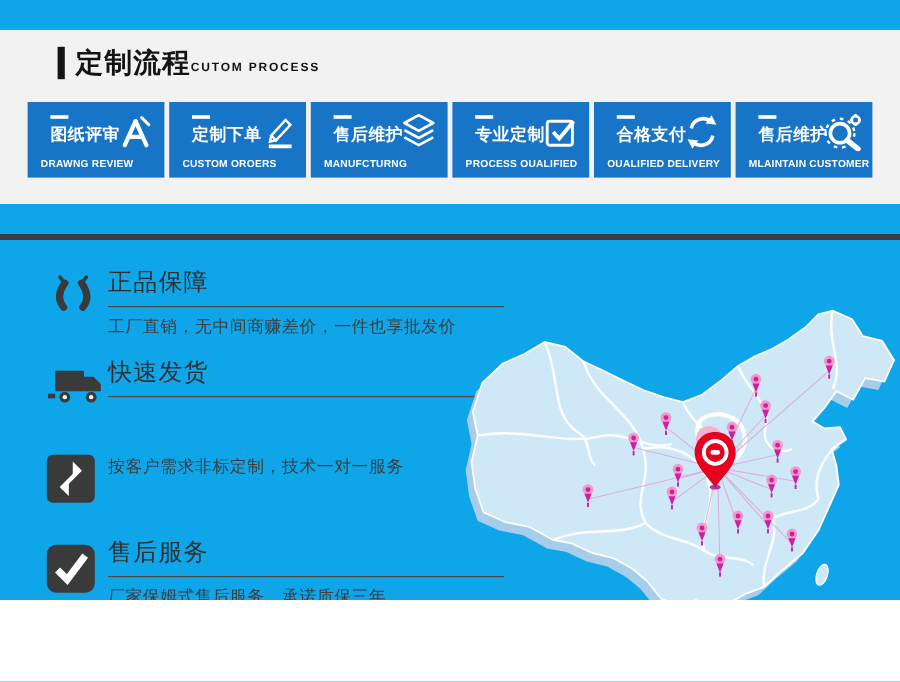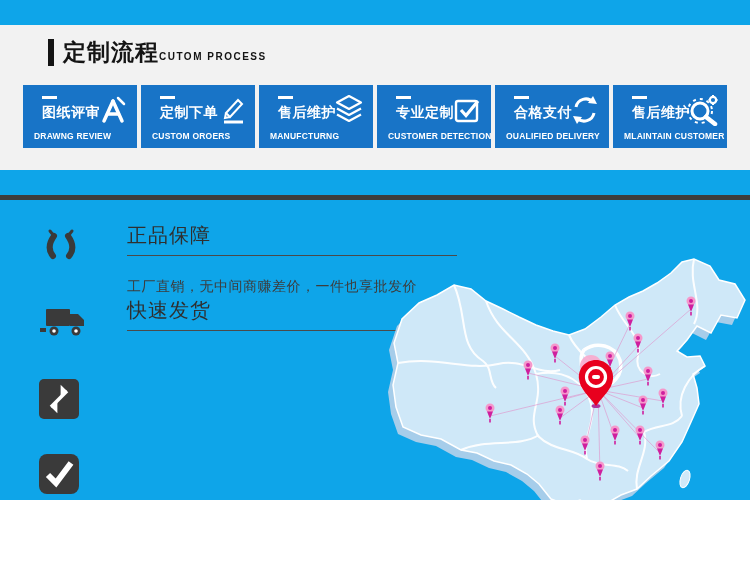--- a/index.html
+++ b/index.html
@@ -19,25 +19,25 @@
   .pbox .cn { position:absolute; left:19px; top:19px; font-size:14px; font-weight:bold; letter-spacing:0.5px; }
   .pbox .icon { position:absolute; right:8px; top:9px; width:32px; height:32px; }
   .pbox .en { position:absolute; left:11px; bottom:7px; font-size:8.5px; font-weight:bold; white-space:nowrap; letter-spacing:0.2px; transform-origin:left; }
 
   .divider { position:absolute; left:0; width:750px; height:5px; background:#3d3d3d; }
   .divider.top { top:195px; }
   .divider.bottom { top:543px; }
 
   
   .guarantees { position:absolute; top:222px; left:38px; width:400px; }
-  .g-row { display:flex; height:75px;gap:37px; }
+  .g-row { display:flex; height:75px; }
   .g-icon { width:52px; flex:0 0 52px; padding-top:6px; }
   .g-text { flex:1; }
   .g-title { font-size:20px; color:#2f2f2f; padding-bottom:6px; border-bottom:1px solid #4a4a4a; width:330px; letter-spacing:1px; }
-  .g-desc { font-size:14px; color:#3d3d3d; margin-top:22px; letter-spacing:0.5px; }
+  .g-desc { font-size:14px; color:#3d3d3d; margin-top:8px; letter-spacing:0.5px; }
 
   
   .map-wrap { position:absolute; top:256px; left:388px; width:362px; height:287px; }
 </style>
 </head>
 <body>
 
 <div id="page">
 
   <div class="band">
@@ -91,21 +91,21 @@
 
       <div class="pbox">
         <div class="dash"></div>
         <div class="cn">专业定制</div>
         <svg class="icon" viewBox="0 0 32 32">
           <g stroke="#fff" fill="none">
             <rect x="5" y="7" width="21" height="20" rx="2" stroke-width="2.4"></rect>
             <path d="M10 16 L15 21.5 L27 7" stroke-width="3.2"></path>
           </g>
         </svg>
-        <div class="en">CUSTOMER DETECTION</div>
+        <div class="en">PROCESS OUALIFIED</div>
       </div>
 
       <div class="pbox">
         <div class="dash"></div>
         <div class="cn">合格支付</div>
         <svg class="icon" viewBox="0 0 32 32">
           <g stroke="#fff" fill="none" stroke-width="3">
             <path d="M7 13 A10 10 0 0 1 24 8"></path>
             <path d="M25 19 A10 10 0 0 1 8 24"></path>
           </g>
@@ -181,29 +181,34 @@
     <div class="g-row">
       <div class="g-icon">
         <svg width="42" height="42" viewBox="0 0 42 42">
           <rect x="1" y="1" width="40" height="40" rx="5" fill="#3a3a3a"></rect>
           <line x1="13" y1="29" x2="29" y2="13" stroke="#fff" stroke-width="3.5"></line>
           <path d="M29 13 L29 22 L20 13 Z" fill="#fff" transform="rotate(45 29 13)"></path>
           <path d="M13 29 L13 20 L22 29 Z" fill="#fff" transform="rotate(45 13 29)"></path>
         </svg>
       </div>
       <div class="g-text">
+        <div class="g-desc">按客户需求非标定制，技术一对一服务</div>
       </div>
     </div>
 
     <div class="g-row">
       <div class="g-icon">
         <svg width="42" height="42" viewBox="0 0 42 42">
           <rect x="1" y="1" width="40" height="40" rx="8" fill="#3a3a3a"></rect>
           <path d="M10 22 L18 30 L33 10" stroke="#fff" stroke-width="6" fill="none"></path>
         </svg>
+      </div>
+      <div class="g-text">
+        <div class="g-title">售后服务</div>
+        <div class="g-desc">厂家保姆式售后服务，承诺质保三年</div>
       </div>
     </div>
 
   </div>
 
   <div class="map-wrap">
     <svg width="362" height="287" viewBox="0 0 362 287">
 
       <path transform="translate(-5,7)" fill="#a6cdea" d="M294,6 L306,3 L322,10 L331,24 L347,28 L357,44 L349,62 L333,59 L323,77 L309,70 L299,84 L289,95 L299,101 L312,100 L317,110 L305,118 L309,132 L311,148 L303,166 L294,186 L281,205 L263,220 L249,233 L233,239 L219,247 L205,251 L192,244 L179,249 L163,243 L151,228 L139,218 L123,209 L106,205 L89,197 L73,194 L53,183 L33,179 L15,171 L8,151 L5,129 L10,107 L6,87 L14,63 L31,47 L49,39 L66,29 L83,33 L98,45 L115,53 L131,61 L148,69 L165,75 L181,79 L197,73 L213,61 L227,49 L241,41 L255,35 L269,27 L283,17 Z"></path>
 

